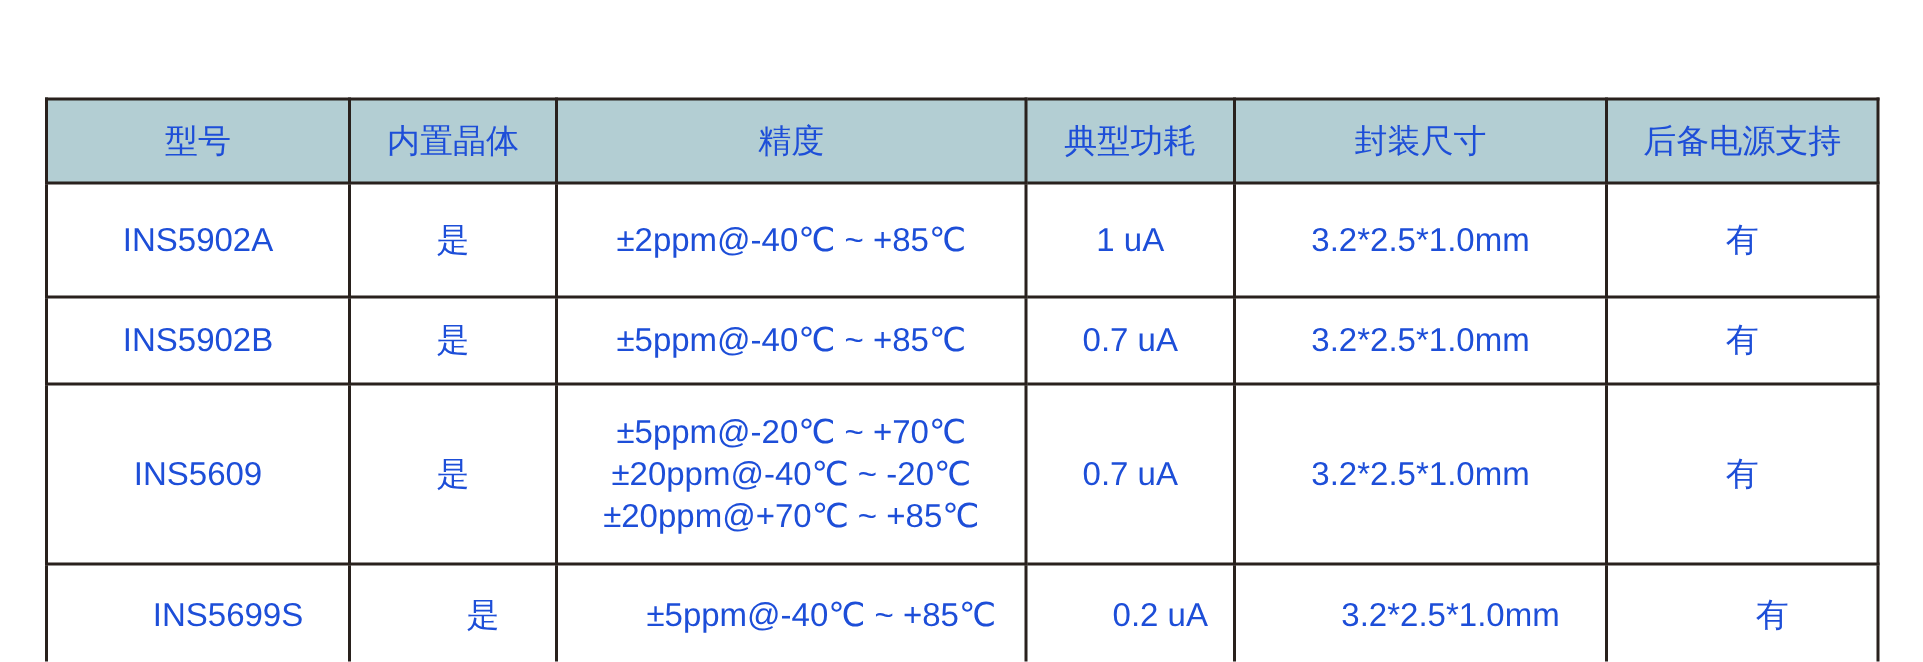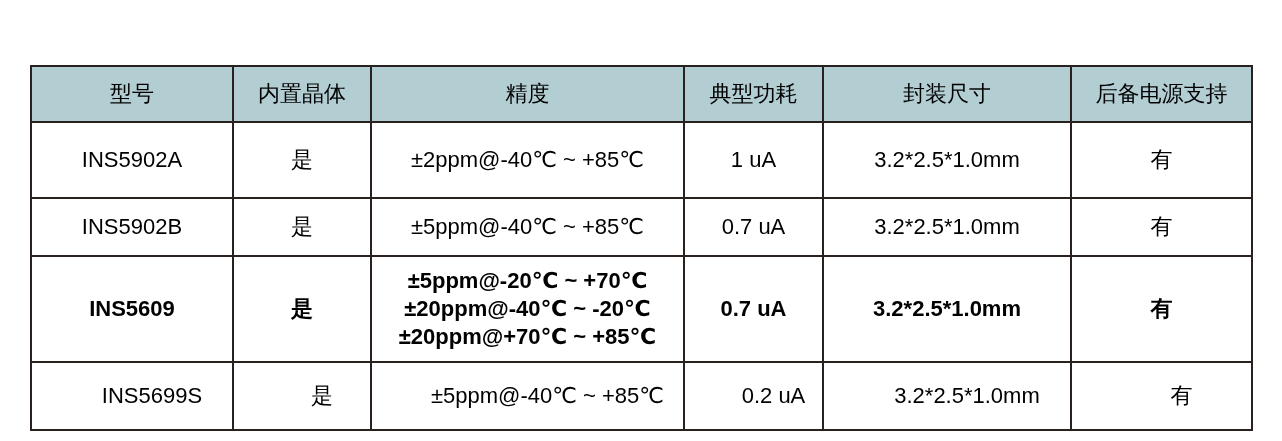--- a/index.html
+++ b/index.html
@@ -23,32 +23,32 @@
     margin-top: 39px;
     border-collapse: collapse;
     table-layout: fixed;
     width: 1221px;
   }
   table.spec-table th,
   table.spec-table td {
     border: 2px solid #29211d;
     text-align: center;
     vertical-align: middle;
-    color: #000000;
+    color: #1d4ed8;
     font-size: 22px;
     padding: 0 4px;
   }
   table.spec-table th {
     background: #b3ced3;
     font-weight: normal;
     height: 56px;
   }
   tr.data-row-1 td { height: 76px; }
   tr.data-row-2 td { height: 58px; margin-left: 12px; }
-  tr.data-row-3 td { height: 106px; font-weight: bold; }
+  tr.data-row-3 td { height: 120px; }
   tr.data-row-4 td { height: 68px; padding-left: 44px; }
   .acc-line { line-height: 1.27; }
 </style>
 </head>
 <body>
 
 <div class="page">
 
 
   <table class="spec-table">

